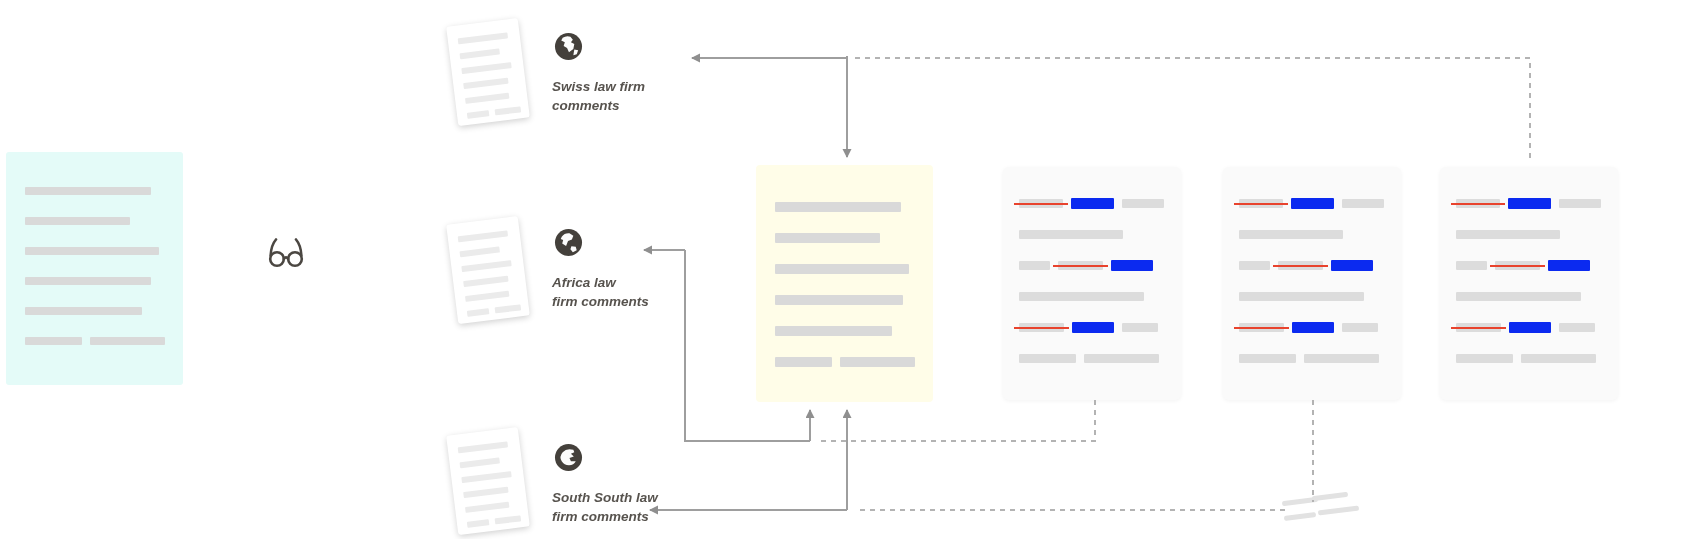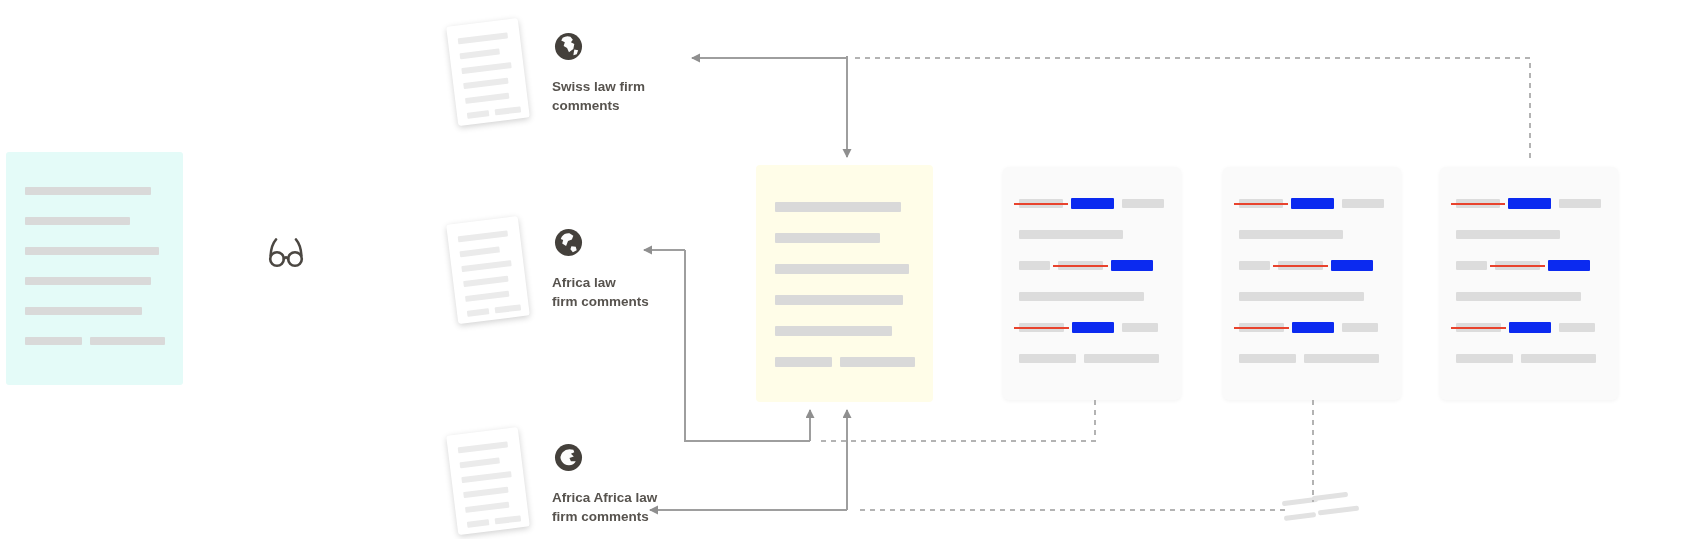--- a/index.html
+++ b/index.html
@@ -6,21 +6,21 @@
     --canvas-bg:#FFFFFF; --source-doc-bg:#E4FBF8; --master-doc-bg:#FFFDE8;
     --revision-doc-bg:#FAFAFA; --bar-gray:#D9D9D9; --comment-bar-gray:#EBEBEB;
     --ins-blue:#0B2AF0; --del-red:#E8432D; --label-text:#57534E; --icon-dark:#44403B;
     --arrow-solid:#9E9E9E; --arrow-dashed:#B3B3B3; --break-mark:#E2E2E2;
   }
   html,body{margin:0;padding:0;}
   body{
     width:1698px;height:539px;background:var(--canvas-bg);
     font-family:"Liberation Sans", sans-serif;overflow:hidden;position:relative;
   }
-  .abs{position:absolute;}
+  .abs{position:absolute;font-style:italic;}
   
   .doc{position:absolute;box-sizing:border-box;}
   .bar-row{display:flex;gap:8px;align-items:center;}
   .seg{background:var(--bar-gray);border-radius:1px;flex:0 0 auto;height:100%;}
   .seg-ins{background:var(--ins-blue);}
   .seg-del{position:relative;}
   .seg-del::after{
     content:'';position:absolute;left:-5px;right:-5px;top:50%;margin-top:-1px;
     height:2px;background:var(--del-red);
   }
@@ -229,21 +229,21 @@
         <div class="seg seg-text" style="width: 26px;"></div>
       </div>
     </div>
   <div class="abs globe gl-sa">
     <svg width="29" height="29" viewBox="0 0 30 30">
       <circle cx="15" cy="15" r="14" fill="#44403B"></circle>
       <path fill="#FCFCFC" d="M20 7 q-7 -2 -11 2.5 q-4 4.5 -1 9.5 q2.5 4 7.5 4 q5 0 7 -4 l-5 0 -1.5 -3.5 4.5 -1.5 -3 -3 3.5 -1.5 z"></path>
     </svg>
   </div>
   <div class="abs src-label lb-sa">
-    <div>Africa Africa law</div>
+    <div>South South law</div>
     <div>firm comments</div>
   </div>
 
   <div class="doc master-doc">
       <div class="bar-row">
         <div class="seg seg-text" style="width: 126px;"></div>
       </div>
       <div class="bar-row">
         <div class="seg seg-text" style="width: 105px;"></div>
       </div>

